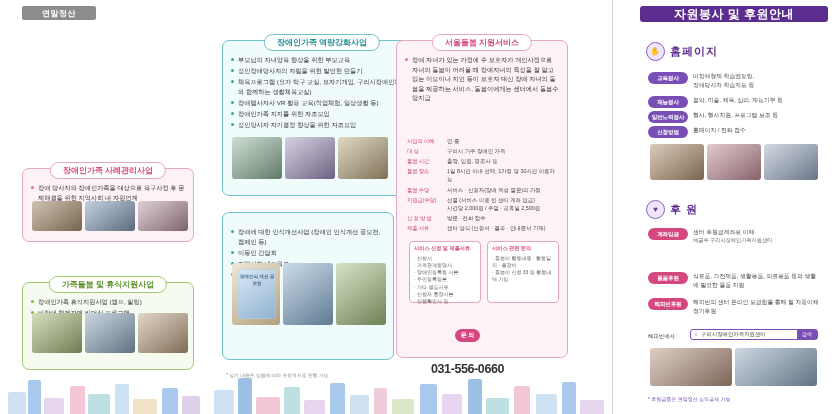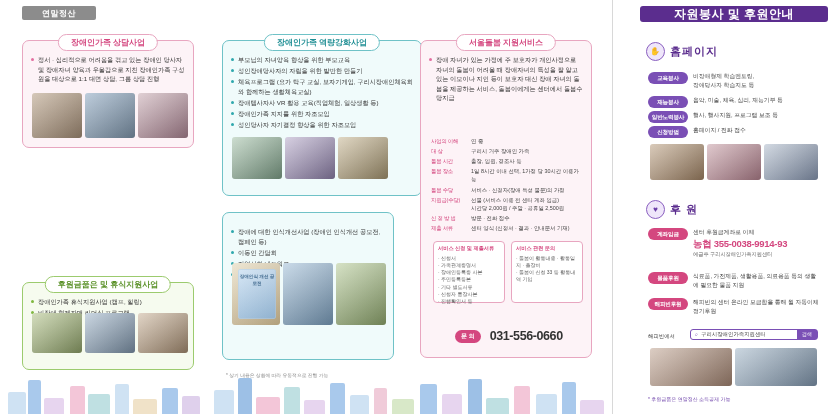--- a/index.html
+++ b/index.html
@@ -70,21 +70,21 @@
   .infotable .v{flex:1;color:#444;}
 
   .minibox{
     position:absolute;border:1px solid #e8a6c0;border-radius:4px;background:#fff;
     font-size:5px;line-height:1.45;padding:3px 4px;box-sizing:border-box;color:#555;
   }
   .minibox .h{color:#d4477f;font-weight:bold;font-size:5.2px;margin-bottom:2px;}
 
   
   .phonebar{
-    position:absolute;display:flex;align-items:center;gap:9px;
+    position:absolute;display:flex;align-items:center;gap:20px;flex-direction:column;
   }
   .phone-pill{
     background:#d4477f;color:#fff;border-radius:8px;font-size:6px;font-weight:bold;
     padding:2px 6px;
   }
   .phone-num{font-size:12.5px;font-weight:bold;color:#333;letter-spacing:-0.4px;}
 
   
   .rsec-title{position:absolute;display:flex;align-items:center;gap:5px;}
   .rcircle{
@@ -165,37 +165,37 @@
     <div class="bld" style="left:486px;width:23px;height:16px;background:#bfe0e2;"></div>
     <div class="bld" style="left:514px;width:16px;height:28px;background:#f3c6d8;"></div>
     <div class="bld" style="left:536px;width:21px;height:20px;background:#cfe2f3;"></div>
     <div class="bld" style="left:562px;width:14px;height:32px;background:#a9c9ec;"></div>
     <div class="bld" style="left:580px;width:24px;height:14px;background:#e7d5ef;"></div>
   </div>
 
   <div class="tab" id="tab-left">연말정산</div>
   <div class="tab" id="tab-right">자원봉사 및 후원안내</div>
 
-  <div class="card pink" style="left:22px;top:40px;width:172px;height:108px;">
-    <div class="card-title">장애인가족 상담사업</div>
-    <div class="card-body">
-      <ul class="bul">
-        <li>정서 · 심리적으로 어려움을 겪고 있는 장애인 당사자 및 장애자녀 양육과 우울감으로 지친 장애인가족 구성원을 대상으로 1:1 대면 상담, 그룹 상담 진행</li>
-      </ul>
-      <div class="photos" style="left:9px;top:52px;">
-        <div class="ph" style="width:50px;height:45px;background:linear-gradient(150deg,#c8b6a2,#8e7a66);"></div>
-        <div class="ph" style="width:50px;height:45px;background:linear-gradient(150deg,#a8bcd0,#6d8194);"></div>
-        <div class="ph" style="width:50px;height:45px;background:linear-gradient(150deg,#d6c0c6,#95727f);"></div>
+
+  <div class="card pink" style="left:22px;top:168px;width:172px;height:74px;">
+    <div class="card-title">장애인가족 사례관리사업</div>
+    <div class="card-body">
+      <ul class="bul">
+        <li>장애 당사자와 장애인가족을 대상으로 욕구사정 후 문제해결을 위한 지역사회 내 자원연계</li>
+      </ul>
+      <div class="photos" style="left:9px;top:32px;">
+        <div class="ph" style="width:50px;height:30px;background:linear-gradient(150deg,#bfae98,#857057);"></div>
+        <div class="ph" style="width:50px;height:30px;background:linear-gradient(150deg,#aebfd4,#66798d);"></div>
+        <div class="ph" style="width:50px;height:30px;background:linear-gradient(150deg,#d3bfc8,#8e6f7c);"></div>
       </div>
     </div>
   </div>
 
-
   <div class="card green" style="left:22px;top:282px;width:172px;height:88px;">
-    <div class="card-title">후원금품은 및 휴식지원사업</div>
+    <div class="card-title">가족돌봄 및 휴식지원사업</div>
     <div class="card-body">
       <ul class="bul">
         <li>장애인가족 휴식지원사업 (캠프, 힐링)</li>
         <li>비장애 형제자매 리더십 프로그램</li>
       </ul>
       <div class="photos" style="left:9px;top:30px;">
         <div class="ph" style="width:50px;height:40px;background:linear-gradient(150deg,#c6d3a8,#7c8c5b);"></div>
         <div class="ph" style="width:50px;height:40px;background:linear-gradient(150deg,#b9c9d8,#6c7f92);"></div>
         <div class="ph" style="width:50px;height:40px;background:linear-gradient(150deg,#d8c7b4,#907a62);"></div>
       </div>
@@ -238,21 +238,21 @@
           </div>
         </div>
         <div class="ph" style="width:50px;height:62px;background:linear-gradient(150deg,#b9cfe2,#6b8aa5);"></div>
         <div class="ph" style="width:50px;height:62px;background:linear-gradient(150deg,#c8d8b2,#7d9260);"></div>
       </div>
     </div>
   </div>
 
   <div class="note" style="left:226px;top:372px;">* 상기 내용은 상황에 따라 유동적으로 진행 가능</div>
 
-  <div class="card pink" style="left:420px;top:40px;width:172px;height:318px;">
+  <div class="card pink" style="left:396px;top:40px;width:172px;height:318px;">
     <div class="card-title">서울돌봄 지원서비스</div>
     <div class="card-body">
       <ul class="bul">
         <li>장애 자녀가 있는 가정에 주 보호자가 개인사정으로 자녀의 돌봄이 어려울 때 장애자녀의 특성을 잘 알고 있는 이모이나 지인 등이 보호자 대신 장애 자녀의 돌봄을 제공하는 서비스, 돌봄이에게는 센터에서 돌봄수당지급</li>
       </ul>
     </div>
 
     <div class="infotable" style="left:10px;top:96px;width:152px;">
       <div class="row">
           <div class="k">사업의 이해</div>
@@ -343,21 +343,20 @@
 
   <div class="rsec-title" style="left:646px;top:200px;">
     <div class="rcircle">♥</div>
     <div class="rsec-name">후      원</div>
   </div>
 
   <div class="rrow" style="left:648px;top:228px;width:172px;">
     <div class="rtag pinkish">계좌입금</div>
     <div class="rtxt">
       <div>센터 후원금계좌로 이체</div>
-      <div class="rphone">농협 355-0038-9914-93</div>
       <div style="font-size:5.2px;color:#666;">예금주 구리시장애인가족지원센터</div>
     </div>
   </div>
 
   <div class="rrow" style="left:648px;top:272px;width:172px;">
     <div class="rtag pinkish">물품후원</div>
     <div class="rtxt">식료품, 가전제품, 생활용품, 의료용품 등의 생활에 필요한 물품 지원</div>
   </div>
 
   <div class="rrow" style="left:648px;top:298px;width:172px;">

